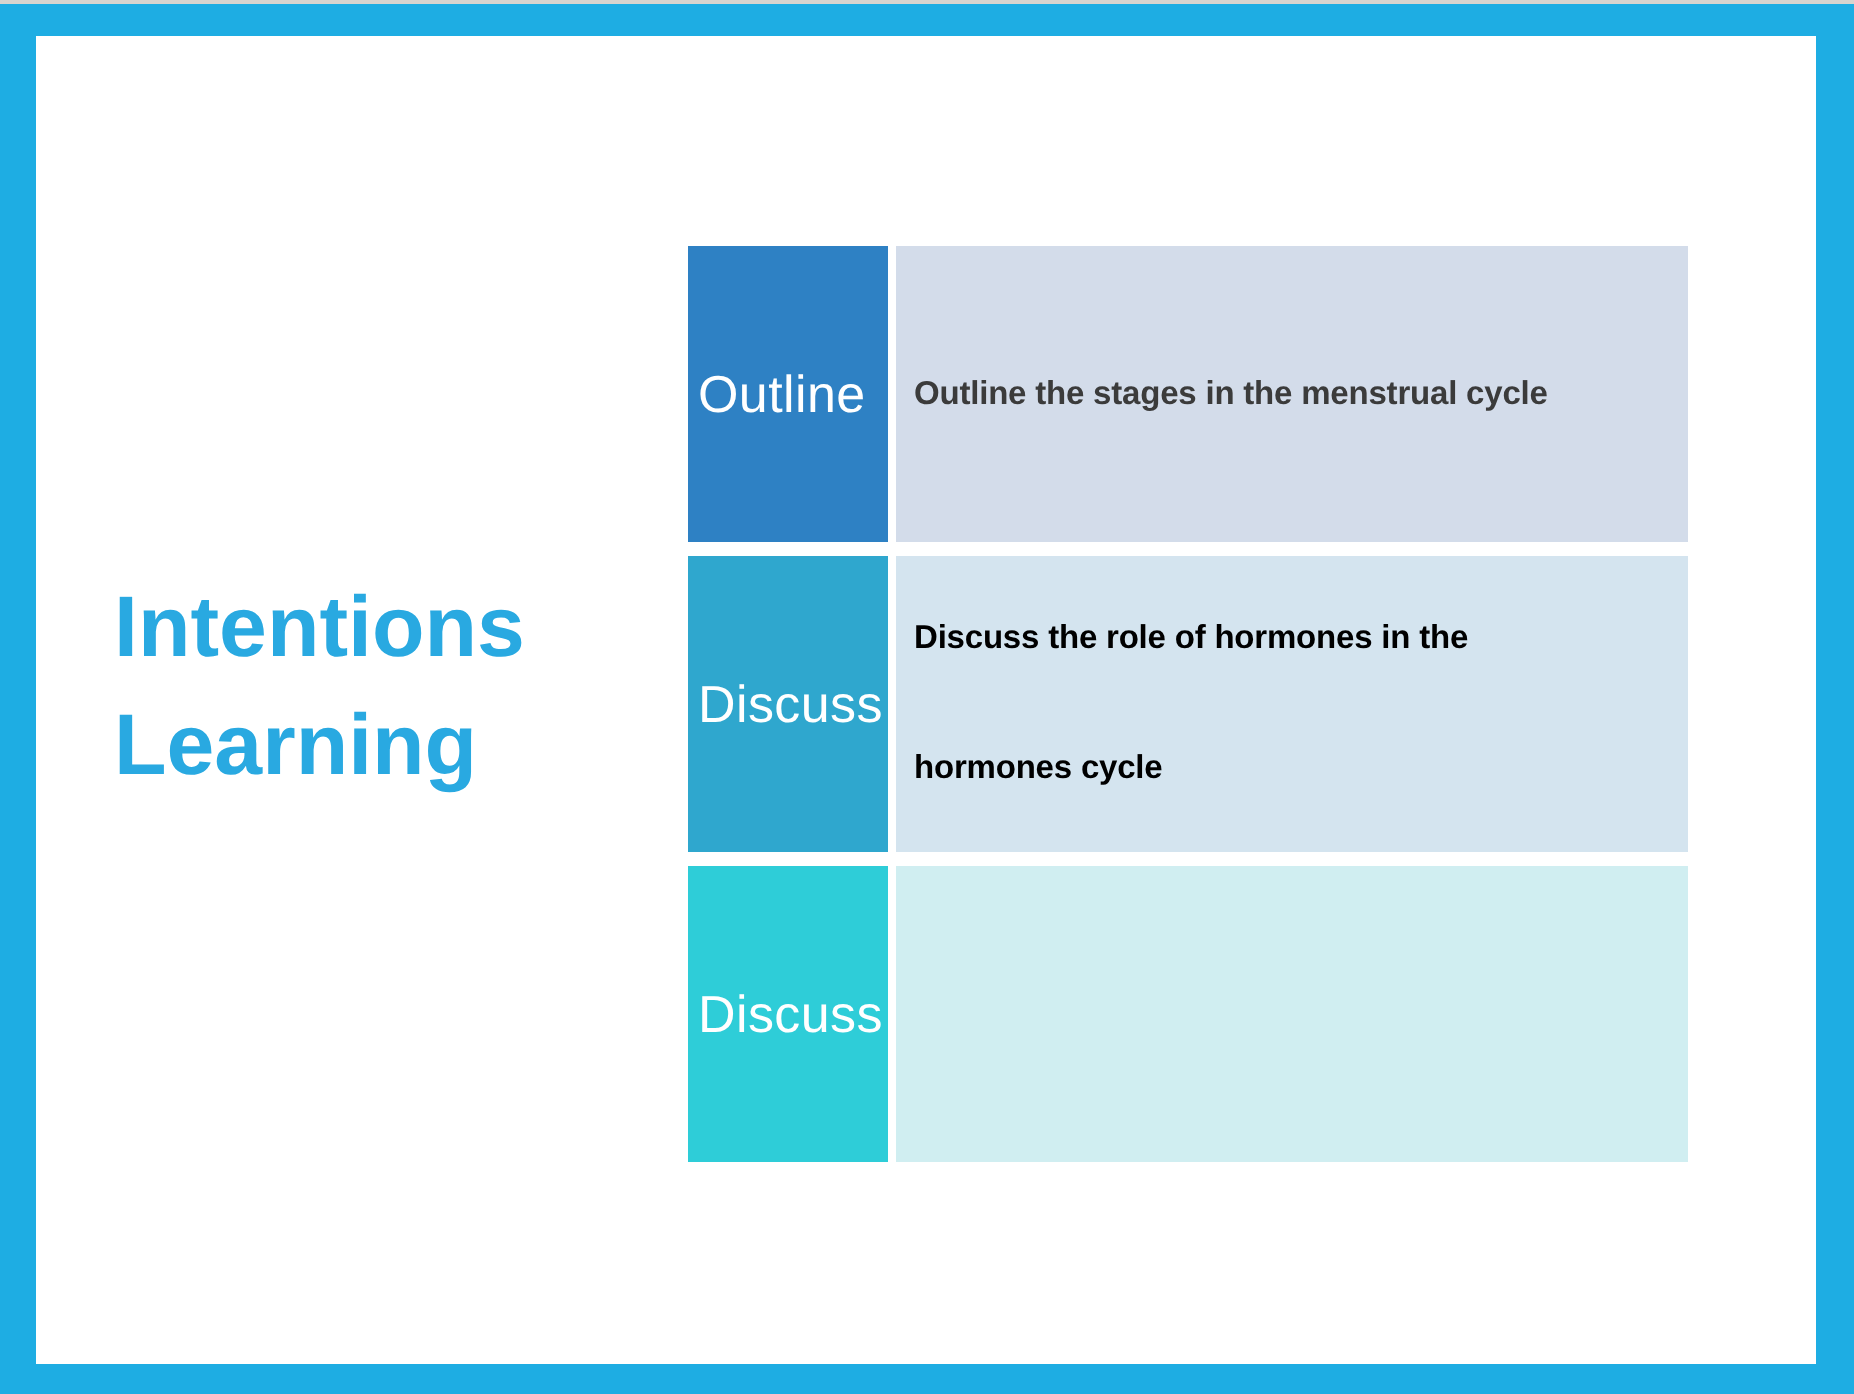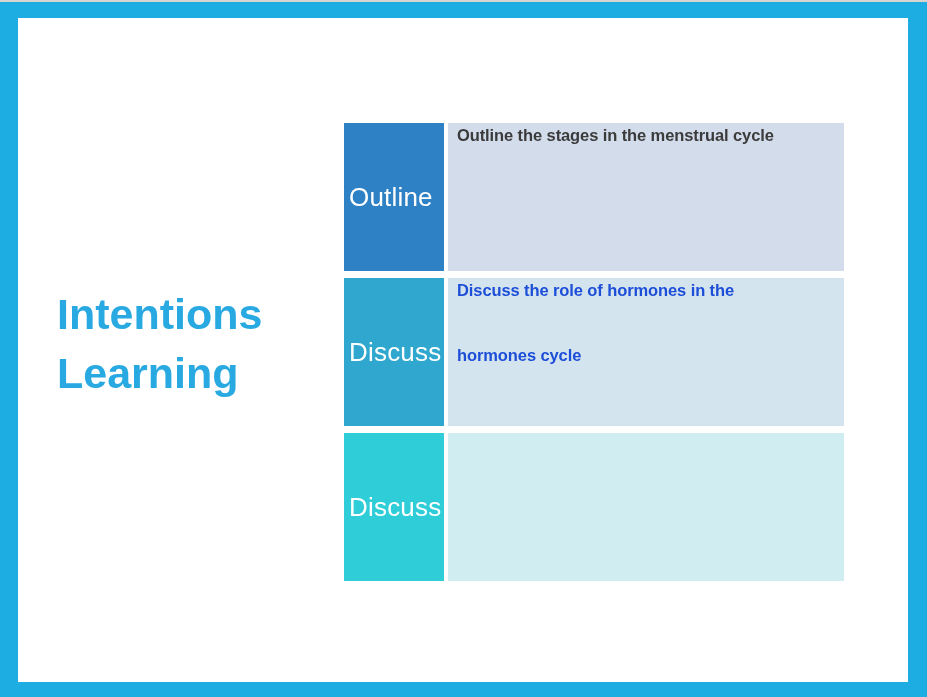--- a/index.html
+++ b/index.html
@@ -63,21 +63,21 @@
     box-sizing: border-box;
     color: #ffffff;
     font-size: 26px;
     font-weight: 400;
     letter-spacing: 0.2px;
   }
   .row .desc-box {
     flex: 1;
     display: flex;
     flex-direction: column;
-    justify-content: flex-start;
+    justify-content: center;
     padding-left: 9px;
     padding-right: 2px;
     box-sizing: border-box;
     font-size: 16.5px;
     font-weight: bold;
     letter-spacing: -0.1px;
     line-height: 25px;
   }
   .desc-box .line { display: block; }
 </style>
@@ -106,21 +106,21 @@
       <div class="desc-box" style="background: rgb(211, 220, 234); color: rgb(59, 59, 59);">
         <span class="line">Outline the stages in the menstrual cycle</span>
         <span class="line"></span>
       </div>
     </div>
 
     <div class="row">
       <div class="label-box" style="background: rgb(47, 167, 206);">
         <span>Discuss</span>
       </div>
-      <div class="desc-box" style="background: rgb(212, 228, 239); color: #1d4ed8; gap: 40px;">
+      <div class="desc-box" style="background: rgb(212, 228, 239); color: #000000; gap: 40px;">
         <span class="line">Discuss the role of hormones in the</span>
         <span class="line">hormones cycle</span>
       </div>
     </div>
 
     <div class="row">
       <div class="label-box" style="background: rgb(46, 205, 216);">
         <span>Discuss</span>
       </div>
       <div class="desc-box" style="background: rgb(208, 238, 241); color: rgb(59, 59, 59);">

